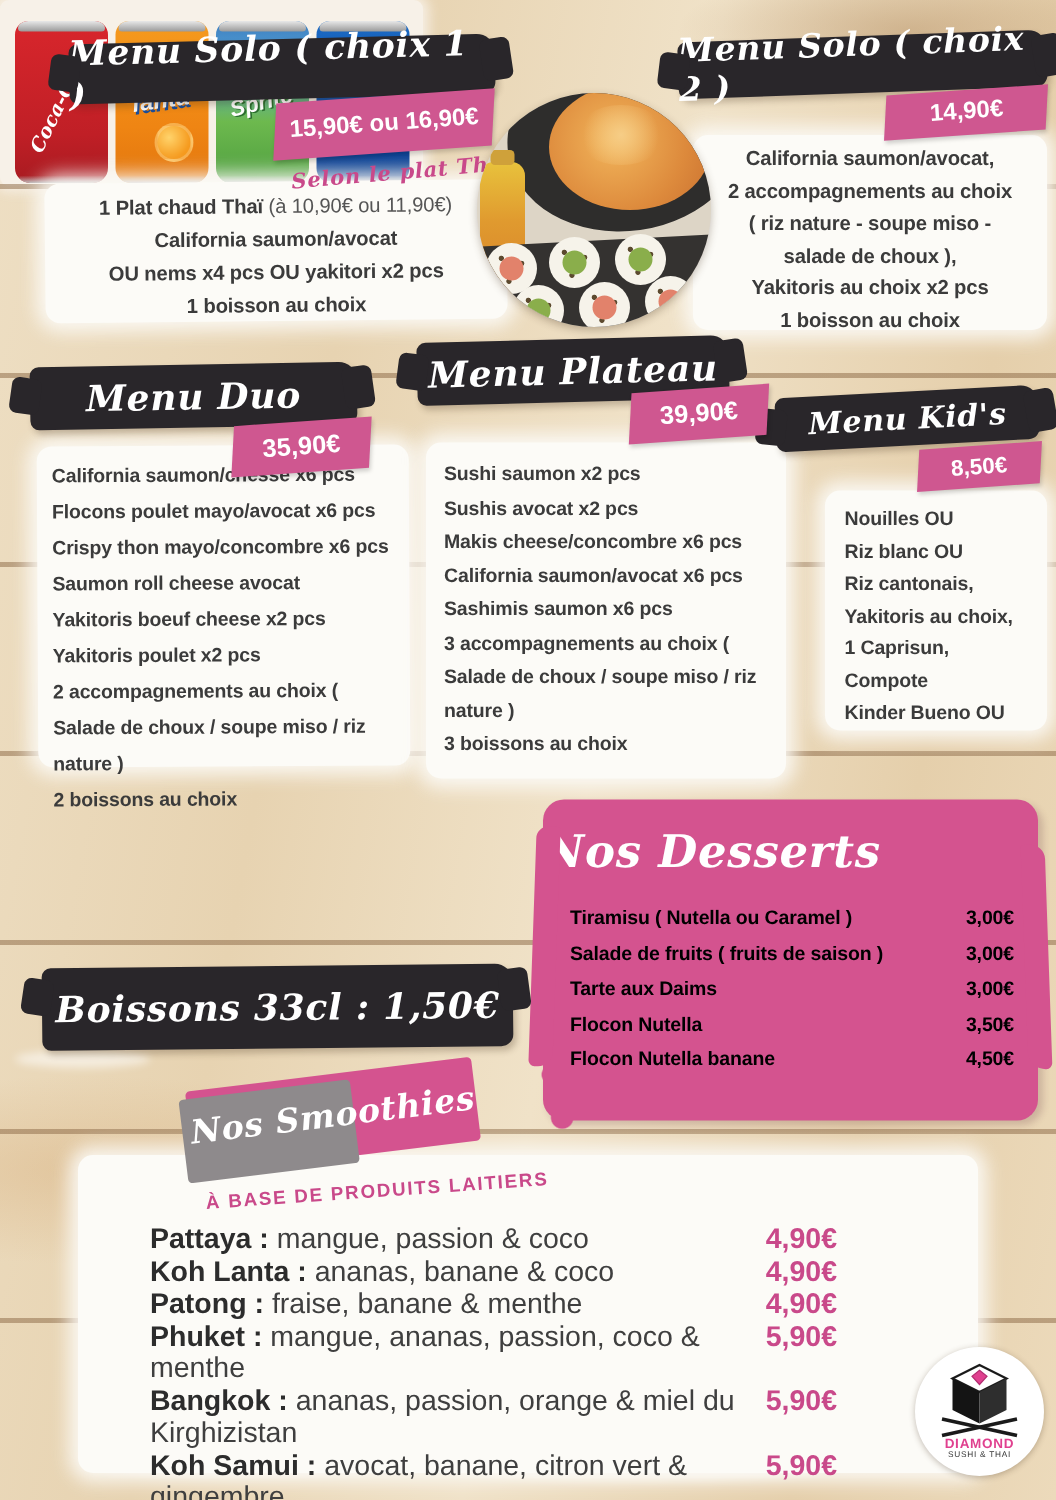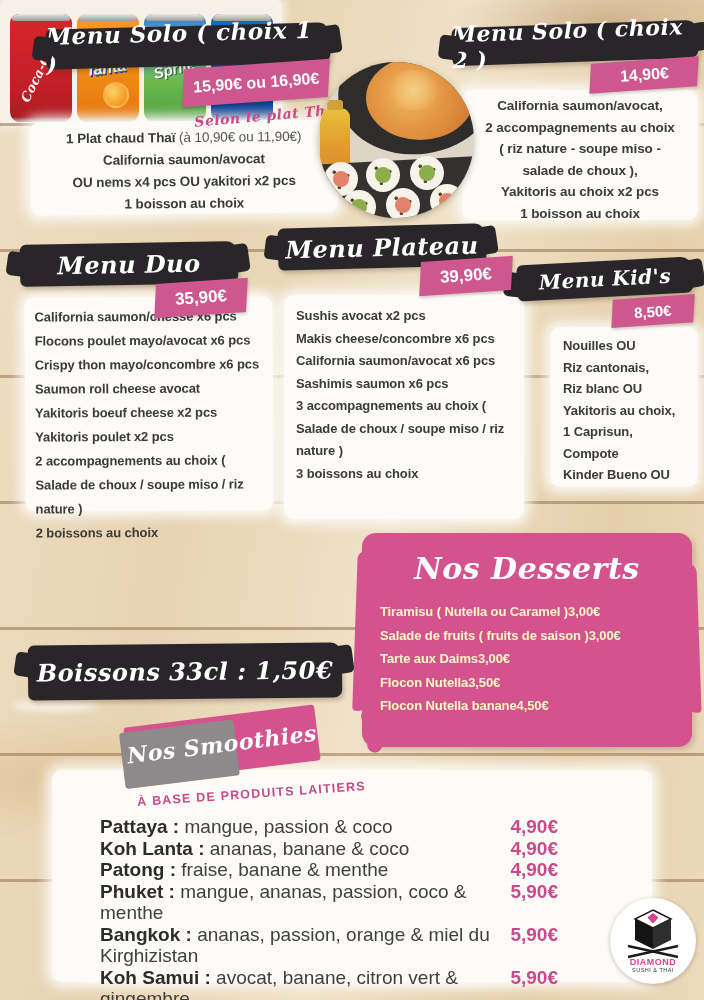--- a/index.html
+++ b/index.html
@@ -95,23 +95,23 @@
   .sprite-lemon{position:absolute;top:22px;left:24px;width:16px;height:12px;border-radius:50%;background:#e8d93b;transform:rotate(-20deg);}
   .can-pepsi{background:linear-gradient(180deg,#1b6ac4,#0d47a1 75%,#0a3c88);}
   .pepsi-globe{position:absolute;top:24px;left:18px;width:26px;height:26px;border-radius:50%;background:linear-gradient(170deg,#e53935 40%,#fdfdfd 40% 58%,#1e88e5 58%);box-shadow:0 1px 2px rgba(0,0,0,.3);}
   .can-pepsi .can-label{position:absolute;bottom:24px;color:#fff;font-size:13px;letter-spacing:.5px;}
   #drinks-banner{left:28px;top:644px;width:314px;height:55px;transform:rotate(-.6deg);font-size:24px;z-index:3;}
 
   
   #desserts-panel{position:absolute;left:362px;top:533px;width:330px;height:214px;background:#d4538f;border-radius:14px;z-index:2;box-shadow:3px 3px 5px rgba(90,40,60,.2);}
   #desserts-panel::before{content:"";position:absolute;left:-7px;top:18px;width:16px;height:160px;background:#d4538f;border-radius:8px 2px 10px 4px;transform:rotate(2deg);}
   #desserts-panel::after{content:"";position:absolute;right:-7px;top:30px;width:16px;height:150px;background:#d4538f;border-radius:2px 10px 4px 12px;transform:rotate(-2deg);}
-  #desserts-title{text-align:center;color:#fff;font-size:30px;padding-top:18px;}
+  #desserts-title{color:#fff;font-size:30px;padding-top:18px;}
   .dessert-rows{padding:14px 16px 0 18px;}
-  .dessert-row{display:flex;justify-content:flex-start;color:#fef9c3;font-weight:bold;font-size:13px;line-height:23.5px;letter-spacing:-.1px;}
+  .dessert-row{display:flex;justify-content:space-between;color:#000000;font-weight:bold;font-size:13px;line-height:23.5px;letter-spacing:-.1px;}
 
   
   #smoothies-banner{position:absolute;left:126px;top:716px;width:192px;height:56px;background:#d4538f;z-index:4;transform:rotate(-7deg);display:flex;align-items:center;justify-content:center;color:#fff;font-size:22px;border-radius:3px;}
   #smoothies-banner::before{content:"";position:absolute;left:-5px;bottom:-5px;width:60%;height:100%;background:#8e8a8c;z-index:-1;border-radius:3px;}
   #smoothies-splash{position:absolute;left:358px;top:706px;width:48px;height:52px;z-index:3;background:
      radial-gradient(circle at 20% 20%,#d4538f 6px,transparent 7px),
      radial-gradient(circle at 70% 40%,#d4538f 9px,transparent 10px),
      radial-gradient(circle at 35% 75%,#d4538f 7px,transparent 8px);}
   #smoothies-sub{position:absolute;left:137px;top:787px;color:#c9498a;font-size:12.5px;font-weight:bold;letter-spacing:1.2px;transform:rotate(-4deg);z-index:4;}
   #smoothies-panel{left:52px;top:770px;width:600px;height:212px;}
@@ -213,40 +213,41 @@
 </div>
 
 <div class="banner-black script" id="plateau-banner">
   <span>Menu Plateau</span>
 </div>
 <div class="badge-pink" id="plateau-badge">
   <span>39,90€</span>
 </div>
 <div class="panel-white" id="plateau-panel">
   <div class="menu-items">
+    <div>Sushi saumon x2 pcs</div>
     <div>Sushis avocat x2 pcs</div>
     <div>Makis cheese/concombre x6 pcs</div>
     <div>California saumon/avocat x6 pcs</div>
     <div>Sashimis saumon x6 pcs</div>
     <div>3 accompagnements au choix ( Salade de choux / soupe miso / riz nature )</div>
     <div>3  boissons au choix</div>
   </div>
 </div>
 
 <div class="banner-black script" id="kids-banner">
   <span>Menu Kid's</span>
 </div>
 <div class="badge-pink" id="kids-badge">
   <span>8,50€</span>
 </div>
 <div class="panel-white" id="kids-panel">
   <div class="menu-items">
     <div>Nouilles OU</div>
+    <div>Riz blanc OU</div>
     <div>Riz cantonais,</div>
-    <div>Riz blanc OU</div>
     <div>Yakitoris au choix,</div>
     <div>1 Caprisun,</div>
     <div>Compote</div>
     <div>Kinder Bueno  OU</div>
   </div>
 </div>
 
 <div id="drinks-panel">
   <div class="can can-coca">
     <span class="can-label">Coca-Cola</span>

